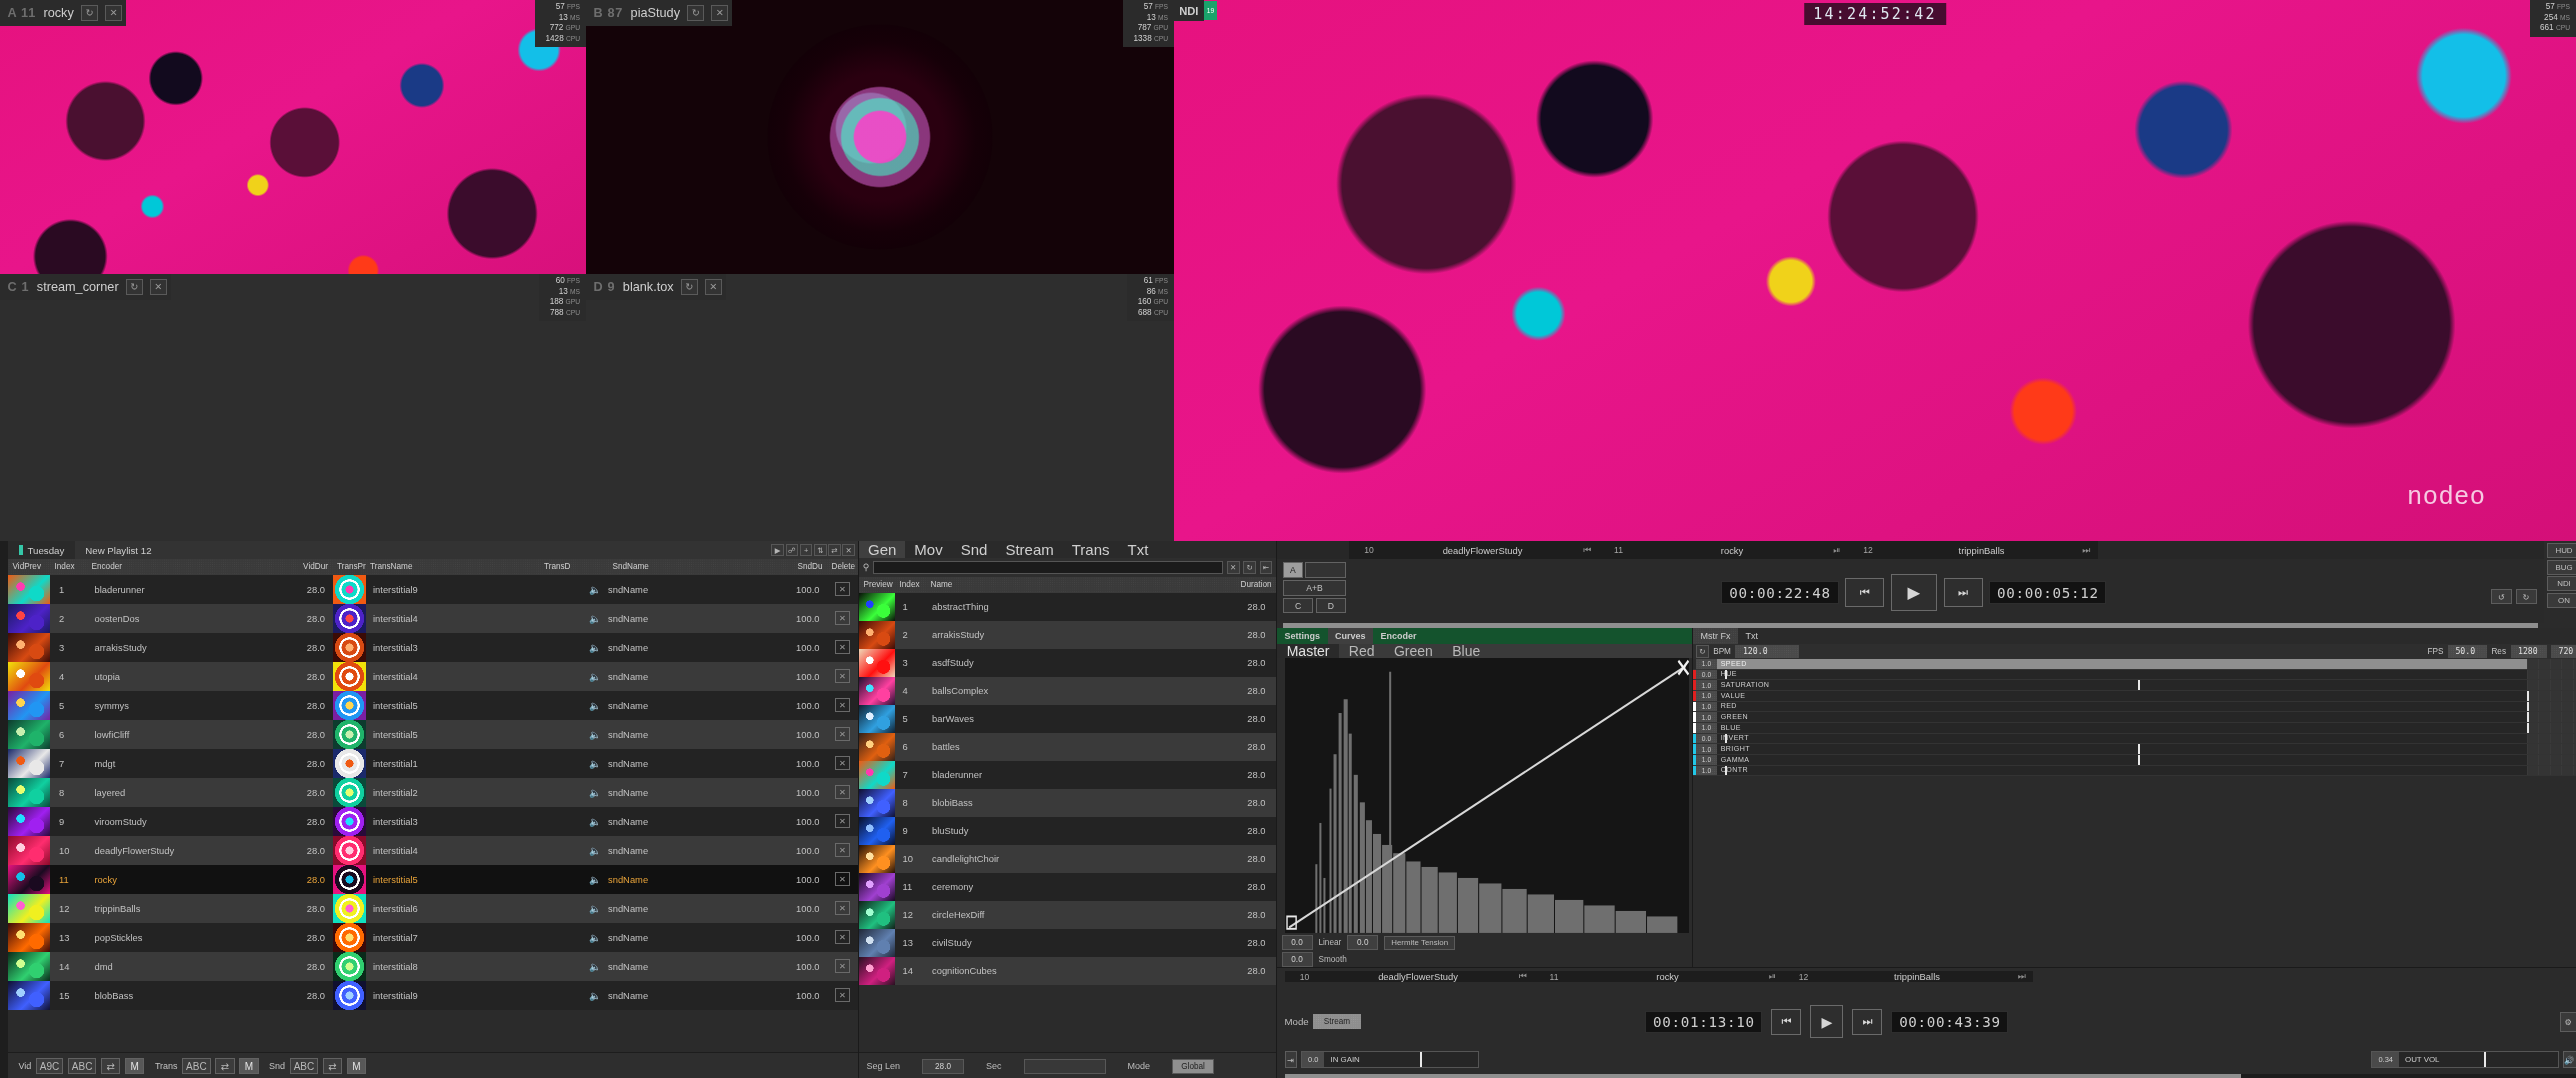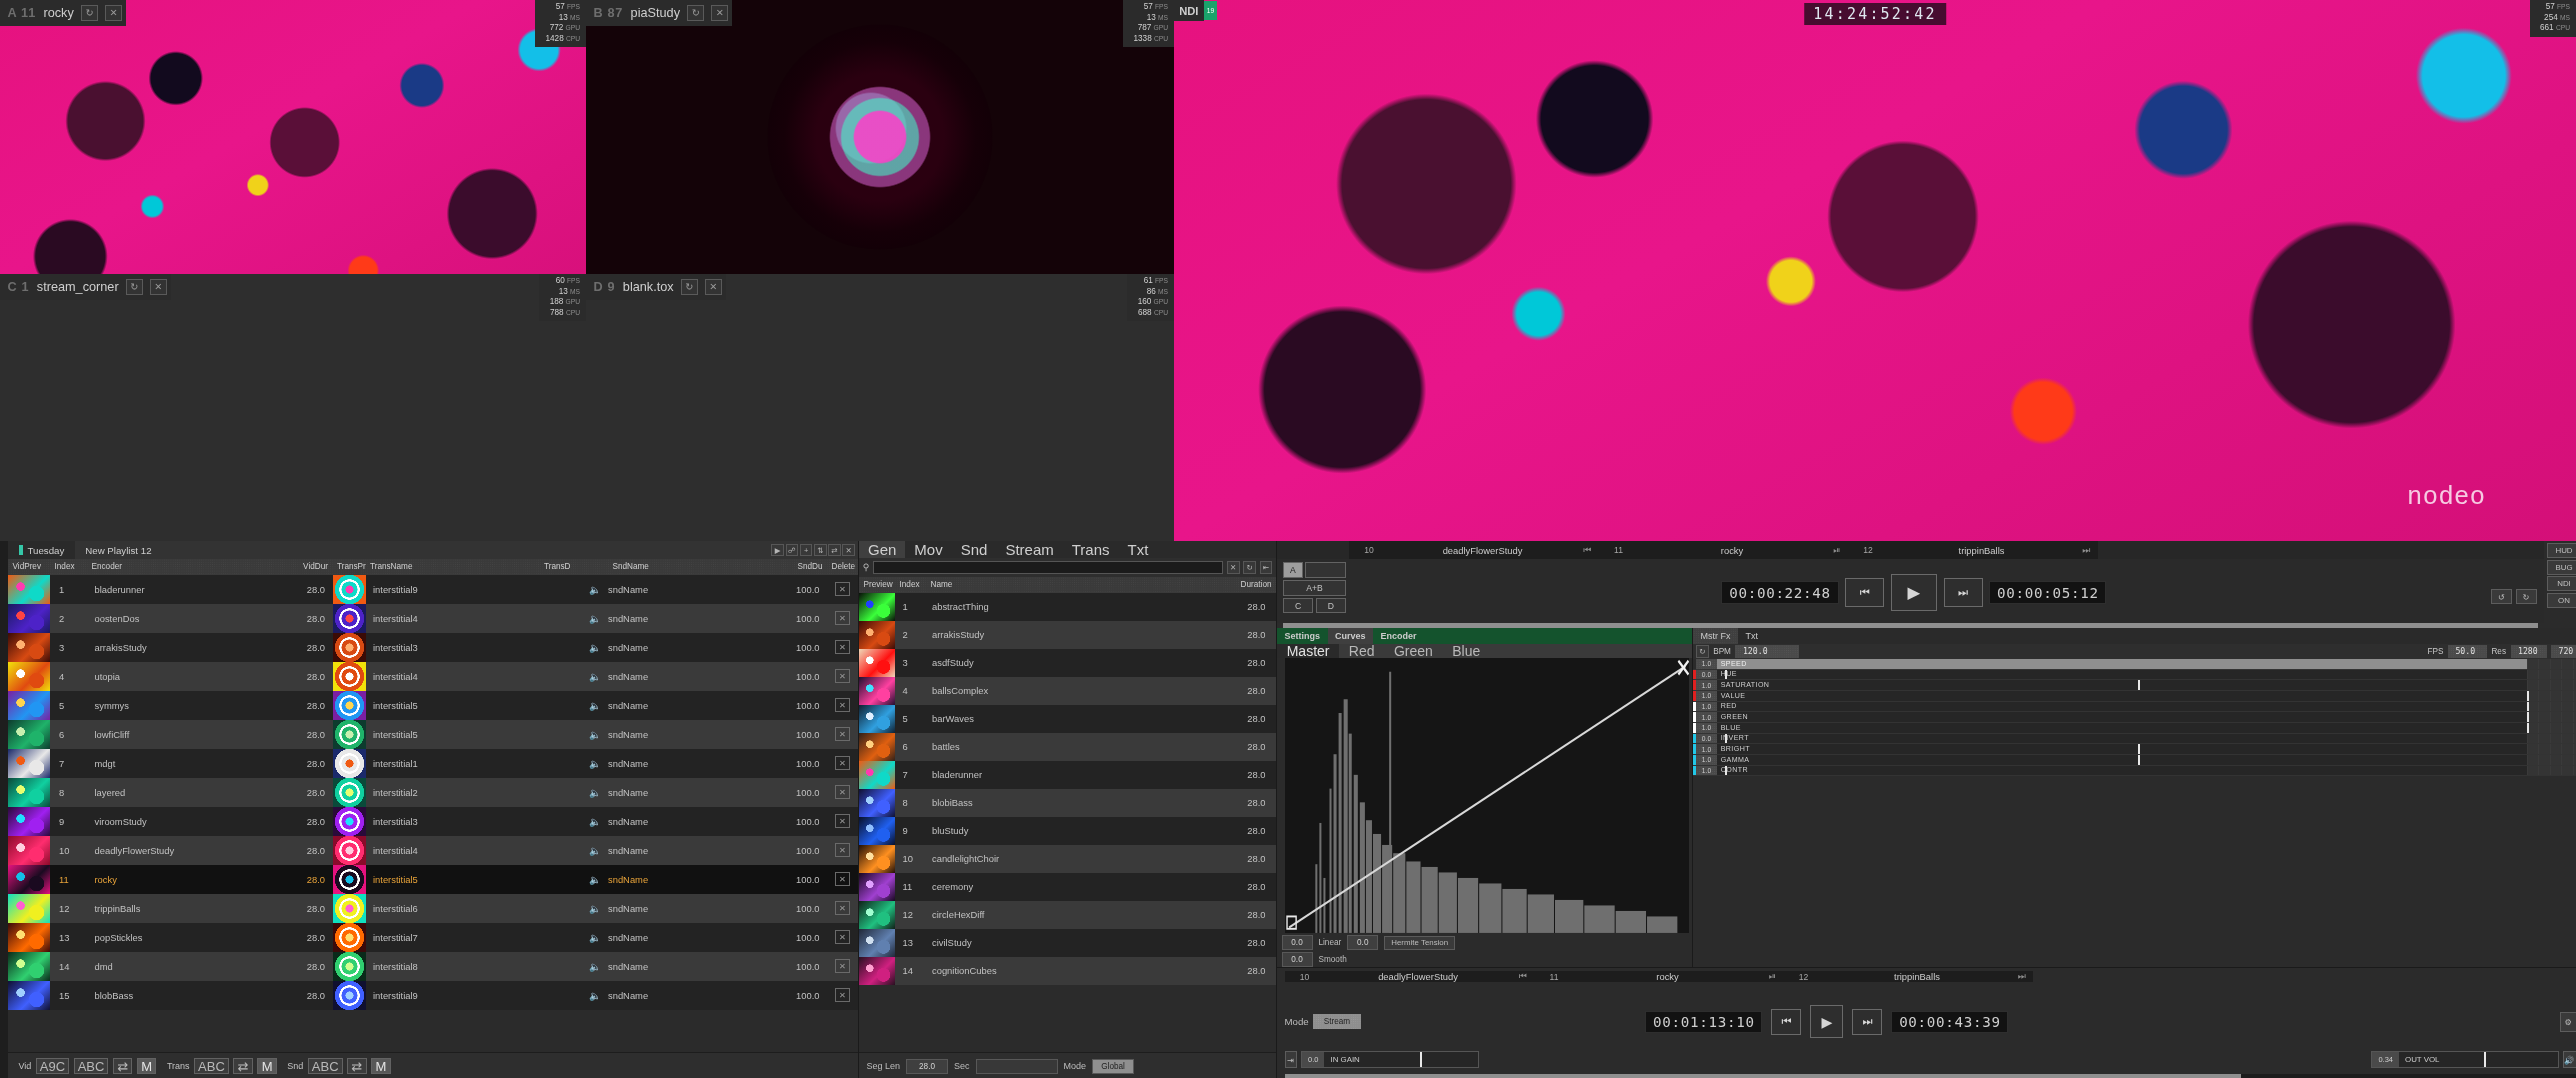--- a/index.html
+++ b/index.html
@@ -90,40 +90,40 @@
   .sname{width:165px;flex:0 0 165px;}
   .sdur{width:54px;flex:0 0 54px;text-align:right;padding-right:7.5px;}
   .del{width:31px;flex:0 0 31px;display:flex;align-items:center;justify-content:center;}
   .delbox{width:14.2px;height:14.2px;border:0.7px solid #6a6a6a;color:#9b9b9b;font-size:8.2px;
     display:flex;align-items:center;justify-content:center;}
 
   .pl-foot{height:27px;display:flex;align-items:center;background:#2e2e2e;
     border-top:0.7px solid #1d1d1d;font-size:9px;color:#c3c3c3;}
   .foot-grp{display:flex;align-items:center;gap:4.5px;padding-left:10.5px;}
   .fbtn{min-width:19.5px;height:16.5px;border:0.7px solid #626262;background:#3c3c3c;color:#b9b9b9;
-    font-size:13px;display:flex;align-items:center;justify-content:center;padding:0 3px;}
+    font-size:10px;display:flex;align-items:center;justify-content:center;padding:0 3px;}
   .fbtn.on{background:#585858;color:#e4e4e4;}
 
   
   #browser{width:418px;display:flex;flex-direction:column;background:#2b2b2b;
     border-right:0.7px solid #1a1a1a;}
   .bt-tabs{height:16.5px;display:flex;background:#2a2a2a;}
   .bt-tab{padding:0 9px;display:flex;align-items:center;font-size:15px;color:#cfcfcf;}
   .bt-tab.active{background:#3f3f3f;}
   .bt-search{height:19.5px;display:flex;align-items:center;gap:3.7px;padding:0 3.7px;background:#2e2e2e;}
   .sinput{flex:1;height:12.7px;background:#1b1b1b;border:0.7px solid #555;}
   .br-rows{flex:1;overflow:hidden;}
   .br-row{height:28px;display:flex;align-items:center;font-size:9.4px;color:#c2c2c2;}
   .br-row.odd{background:#232323;}
   .br-row.even{background:#3a3a3a;}
   .br-th{width:36px;height:28px;flex:0 0 36px;}
   .br-i{width:31px;flex:0 0 31px;padding-left:7.5px;}
   .br-n{flex:1;padding-left:6px;overflow:hidden;white-space:nowrap;}
   .br-d{width:60px;flex:0 0 60px;text-align:right;padding-right:10.5px;}
-  .br-foot{height:27px;display:flex;align-items:center;gap:6px;padding-left:7.5px;
+  .br-foot{height:27px;display:flex;align-items:center;gap:22px;padding-left:7.5px;
     background:#2e2e2e;border-top:0.7px solid #1d1d1d;font-size:9px;}
   .numbox{background:#3f3f3f;border:0.7px solid #585858;min-width:42px;height:15px;
     display:flex;align-items:center;justify-content:center;font-size:8.2px;color:#d2d2d2;}
 
   
   #rightcol{flex:1;display:flex;flex-direction:column;min-width:0;}
   #deckbar{height:18px;display:flex;align-items:stretch;background:#272727;}
   .deckchip{display:flex;align-items:center;background:#1d1d1d;height:100%;}
   .deckchip .n{width:40px;text-align:center;font-size:8.6px;color:#a7a7a7;}
   .deckchip .t{min-width:187px;text-align:center;font-size:9.4px;color:#cdcdcd;}

